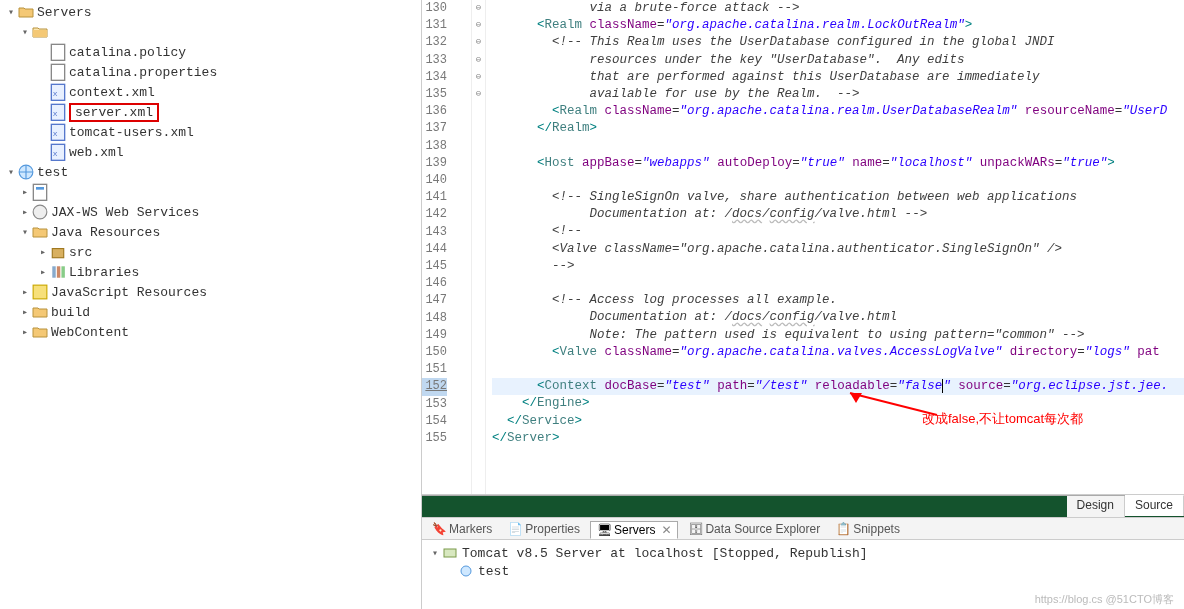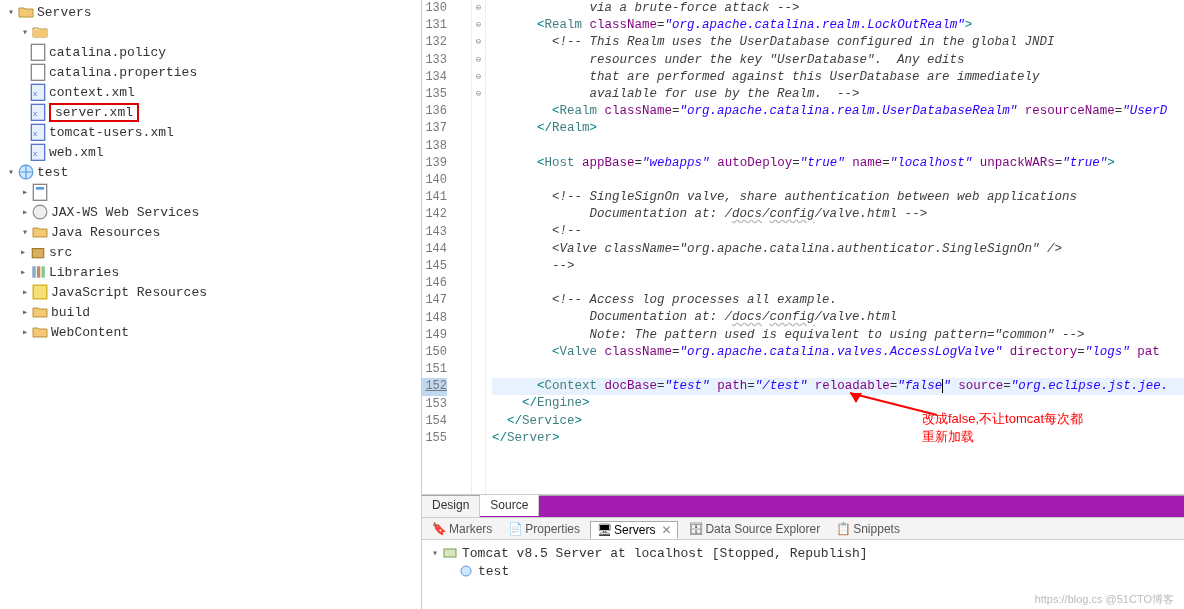--- a/index.html
+++ b/index.html
@@ -42,21 +42,21 @@
   }
   .tree-item .icon {
     width: 16px; height:16px;
     display:inline-flex; align-items:center; justify-content:center;
     margin-right:3px;
   }
   .tree-item .label {
     font-family: "Consolas","Courier New",monospace;
   }
   .indent-1 { padding-left: 18px; }
-  .indent-2 { padding-left: 16px; }
+  .indent-2 { padding-left: 36px; }
   .highlight-red { border: 2px solid #d00; padding:0 4px; }
 
   
   .code-area {
     flex:1;
     display:flex;
     overflow:hidden;
     border-bottom: 1px solid #ccc;
     position:relative;
   }
@@ -95,23 +95,24 @@
   .c-tag { color:#3f7f7f; }
   .c-attr { color:#7f007f; }
   .c-val-str { color:#2a00ff; font-style:italic; }
   .c-punct { color:#008080; }
   .underline-wave { text-decoration: underline wavy #bbb; }
 
   .tabs-bottom {
     display:flex;
     height:22px;
     border-top:1px solid #aaa;
-    background:#a21caf;
+    background:#14532d;
     font-family: "Segoe UI", Arial, sans-serif;
     font-size:12px;
+    justify-content:flex-end;
   }
   .tabs-bottom .tab {
     padding:2px 10px;
     border-right:1px solid #ccc;
     cursor:pointer;
     background:#f4f4f4;
   }
   .tabs-bottom .tab.active {
     background:#fff;
     border-top:1px solid #fff;
@@ -402,21 +403,20 @@
           <div></div>
         </div>
       <div class="code-lines" id="codelines"><div class="code-line"><span class="c-comment">             via a brute-force attack --&gt;</span></div><div class="code-line">      <span class="c-punct">&lt;</span><span class="c-tag">Realm</span> <span class="c-attr">className</span>=<span class="c-val-str">"org.apache.catalina.realm.LockOutRealm"</span><span class="c-punct">&gt;</span></div><div class="code-line">        <span class="c-comment">&lt;!-- This Realm uses the UserDatabase configured in the global JNDI</span></div><div class="code-line">             <span class="c-comment">resources under the key "UserDatabase".  Any edits</span></div><div class="code-line">             <span class="c-comment">that are performed against this UserDatabase are immediately</span></div><div class="code-line">             <span class="c-comment">available for use by the Realm.  --&gt;</span></div><div class="code-line">        <span class="c-punct">&lt;</span><span class="c-tag">Realm</span> <span class="c-attr">className</span>=<span class="c-val-str">"org.apache.catalina.realm.UserDatabaseRealm"</span> <span class="c-attr">resourceName</span>=<span class="c-val-str">"UserD</span></div><div class="code-line">      <span class="c-punct">&lt;/</span><span class="c-tag">Realm</span><span class="c-punct">&gt;</span></div><div class="code-line"></div><div class="code-line">      <span class="c-punct">&lt;</span><span class="c-tag">Host</span> <span class="c-attr">appBase</span>=<span class="c-val-str">"webapps"</span> <span class="c-attr">autoDeploy</span>=<span class="c-val-str">"true"</span> <span class="c-attr">name</span>=<span class="c-val-str">"localhost"</span> <span class="c-attr">unpackWARs</span>=<span class="c-val-str">"true"</span><span class="c-punct">&gt;</span></div><div class="code-line"></div><div class="code-line">        <span class="c-comment">&lt;!-- SingleSignOn valve, share authentication between web applications</span></div><div class="code-line">             <span class="c-comment">Documentation at: /<span class="underline-wave">docs</span>/<span class="underline-wave">config</span>/valve.html --&gt;</span></div><div class="code-line">        <span class="c-comment">&lt;!--</span></div><div class="code-line">        <span class="c-comment">&lt;Valve className="org.apache.catalina.authenticator.SingleSignOn" /&gt;</span></div><div class="code-line">        <span class="c-comment">--&gt;</span></div><div class="code-line"></div><div class="code-line">        <span class="c-comment">&lt;!-- Access log processes all example.</span></div><div class="code-line">             <span class="c-comment">Documentation at: /<span class="underline-wave">docs</span>/<span class="underline-wave">config</span>/valve.html</span></div><div class="code-line">             <span class="c-comment">Note: The pattern used is equivalent to using pattern="common" --&gt;</span></div><div class="code-line">        <span class="c-punct">&lt;</span><span class="c-tag">Valve</span> <span class="c-attr">className</span>=<span class="c-val-str">"org.apache.catalina.valves.AccessLogValve"</span> <span class="c-attr">directory</span>=<span class="c-val-str">"logs"</span> <span class="c-attr">pat</span></div><div class="code-line"></div><div class="code-line hl-line">      <span class="c-punct">&lt;</span><span class="c-tag">Context</span> <span class="c-attr">docBase</span>=<span class="c-val-str">"test"</span> <span class="c-attr">path</span>=<span class="c-val-str">"/test"</span> <span class="c-attr">reloadable</span>=<span class="c-val-str">"false<span style="border-left:1px solid #000"></span>"</span> <span class="c-attr">source</span>=<span class="c-val-str">"org.eclipse.jst.jee.</span></div><div class="code-line">    <span class="c-punct">&lt;/</span><span class="c-tag">Engine</span><span class="c-punct">&gt;</span></div><div class="code-line">  <span class="c-punct">&lt;/</span><span class="c-tag">Service</span><span class="c-punct">&gt;</span></div><div class="code-line"><span class="c-punct">&lt;/</span><span class="c-tag">Server</span><span class="c-punct">&gt;</span></div></div>
 
       <svg class="annotation" style="left:420px; top:390px;" width="100" height="30">
         <line x1="95" y1="25" x2="8" y2="3" stroke="#ff0000" stroke-width="2"></line>
         <polygon points="8,3 20,3 14,13" fill="#ff0000"></polygon>
       </svg>
       <div class="annotation" style="left:500px; top:410px;">
         <div>改成false,不让tomcat每次都</div>
-        <div>重新加载</div>
       </div>
     </div>
 
     <div class="tabs-bottom">
       <div class="tab">Design</div>
       <div class="tab active">Source</div>
     </div>
 
     <div class="bottom-panel">
       <div class="view-tabs">

